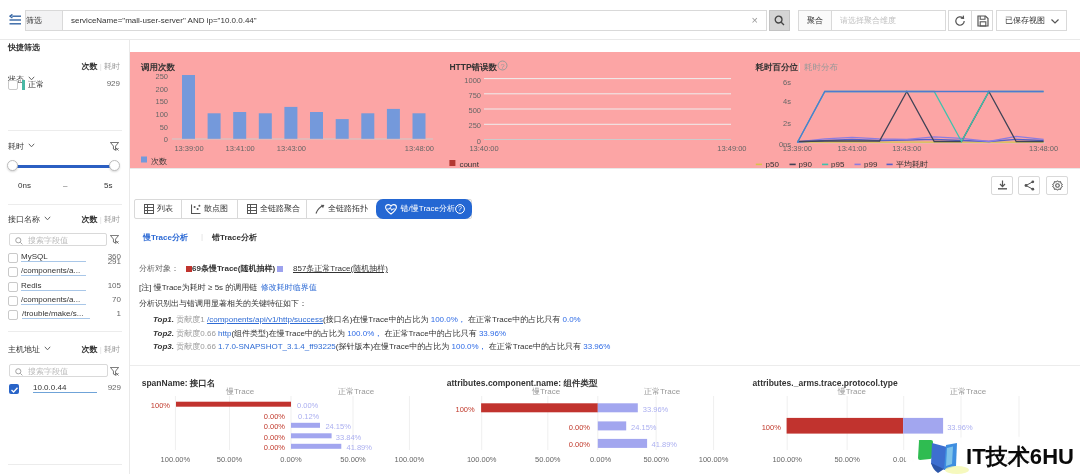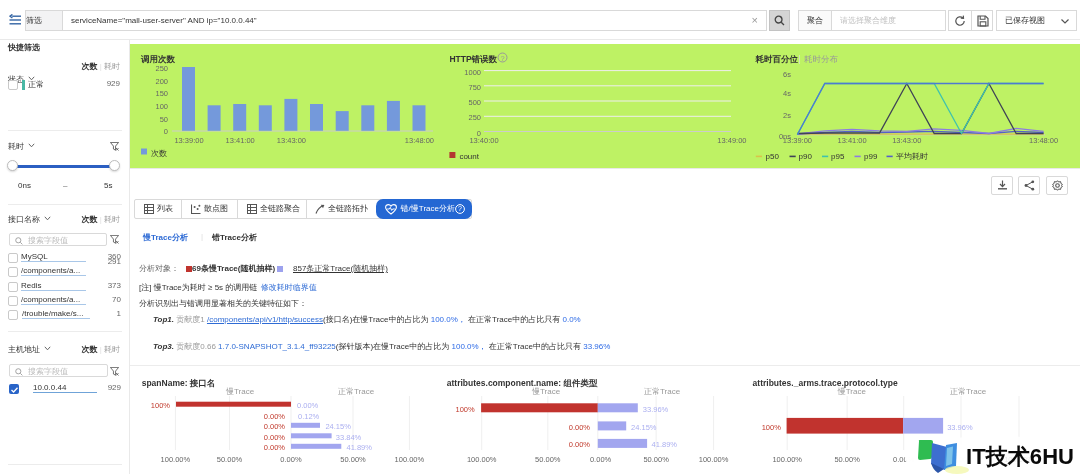--- a/index.html
+++ b/index.html
@@ -47,21 +47,21 @@
     <svg class="abs" style="left:5px;top:4px;" width="12" height="12" viewBox="0 0 12 12">
           <path d="M10.2 6a4.2 4.2 0 1 1-1.3-3" fill="none" stroke="#555" stroke-width="1.2"></path>
           <path d="M9.3 0.6 L9.5 3.3 L6.8 3.1" fill="none" stroke="#555" stroke-width="1.2"></path>
         </svg>
     <svg class="abs" style="left:28px;top:4px;" width="12" height="12" viewBox="0 0 12 12">
           <path d="M1 1 H8.5 L11 3.5 V11 H1 Z" fill="none" stroke="#555" stroke-width="1.2"></path>
           <path d="M3.2 1 V4.2 H8 V1" fill="none" stroke="#555" stroke-width="1.1"></path>
           <rect x="3.2" y="6.8" width="5.6" height="4.2" fill="none" stroke="#555" stroke-width="1.1"></rect>
         </svg>
   </div>
-  <div class="abs" style="left:996px;top:10px;width:81px;height:21px;border:1px solid #d9d9d9;background:#fff;line-height:19px;text-align:left;">
+  <div class="abs" style="left:996px;top:10px;width:71px;height:21px;border:1px solid #d9d9d9;background:#fff;line-height:19px;text-align:left;">
     <span style="margin-left:8px;color:#333;">已保存视图</span>
     <svg class="abs" style="right:7px;top:8px;" width="8" height="5" viewBox="0 0 8 5">
           <path d="M0.5 0.5 L4 4 L7.5 0.5" fill="none" stroke="#555" stroke-width="1.2"></path>
         </svg>
   </div>
 </div>
 
 <div class="abs" id="sidebar" style="left:0;top:40px;width:130px;height:434px;background:#fff;border-right:1px solid #e9e9e9;">
   <div class="abs b" style="left:8px;top:2px;color:#333;">快捷筛选</div>
 
@@ -107,21 +107,21 @@
       </svg>
 
   <div class="abs" style="left:8px;top:213px;width:10px;height:10px;border:1px solid #c9c9c9;border-radius:2px;"></div>
   <div class="abs" style="left:21px;top:212px;color:#333;border-bottom:1px solid #a9c7e8;width:65px;">MySQL</div>
   <div class="abs g6" style="right:8px;top:212px;">360</div>
   <div class="abs" style="left:8px;top:227px;width:10px;height:10px;border:1px solid #c9c9c9;border-radius:2px;"></div>
   <div class="abs" style="left:21px;top:226px;color:#333;border-bottom:1px solid #a9c7e8;width:65px;white-space:nowrap;overflow:hidden;">/components/a...</div>
   <div class="abs g6" style="right:8px;top:217px;">291</div>
   <div class="abs" style="left:8px;top:242px;width:10px;height:10px;border:1px solid #c9c9c9;border-radius:2px;"></div>
   <div class="abs" style="left:21px;top:241px;color:#333;border-bottom:1px solid #a9c7e8;width:65px;">Redis</div>
-  <div class="abs g6" style="right:8px;top:241px;">373</div>
+  <div class="abs g6" style="right:8px;top:241px;">105</div>
   <div class="abs" style="left:8px;top:256px;width:10px;height:10px;border:1px solid #c9c9c9;border-radius:2px;"></div>
   <div class="abs" style="left:21px;top:255px;color:#333;border-bottom:1px solid #a9c7e8;width:65px;white-space:nowrap;overflow:hidden;">/components/a...</div>
   <div class="abs g6" style="right:8px;top:255px;">70</div>
   <div class="abs" style="left:8px;top:270px;width:10px;height:10px;border:1px solid #c9c9c9;border-radius:2px;"></div>
   <div class="abs" style="left:22px;top:269px;color:#333;border-bottom:1px solid #a9c7e8;width:68px;white-space:nowrap;overflow:hidden;">/trouble/make/s...</div>
   <div class="abs g6" style="right:8px;top:269px;">1</div>
   <div class="abs" style="left:8px;top:291px;width:114px;height:1px;background:#ececec;"></div>
 
   <div class="abs" style="left:8px;top:304px;color:#333;">主机地址<svg style="position:relative;top:-1px;margin-left:4px;display:inline" width="7" height="5" viewBox="0 0 7 5">
           <path d="M0.8 0.8 L3.5 3.8 L6.2 0.8" fill="none" stroke="#666" stroke-width="1"></path>
@@ -141,21 +141,21 @@
   <div class="abs" style="left:9px;top:344px;width:10px;height:10px;background:#2964c8;border-radius:2px;">
     <svg style="position:absolute;left:1.5px;top:2.5px;" width="7" height="6" viewBox="0 0 7 6">
           <path d="M0.5 3 L2.6 5 L6.5 0.8" fill="none" stroke="#fff" stroke-width="1.3"></path>
         </svg>
   </div>
   <div class="abs" style="left:33px;top:343px;color:#333;border-bottom:1px solid #6fa3d8;width:64px;">10.0.0.44</div>
   <div class="abs g6" style="right:8px;top:343px;">929</div>
   <div class="abs" style="left:8px;top:424px;width:114px;height:1px;background:#ececec;"></div>
 </div>
 
-<div class="abs" id="charts" style="left:130px;top:44px;width:950px;height:128px;background:#bef264;text-align:center;">
+<div class="abs" id="charts" style="left:130px;top:52px;width:950px;height:128px;background:#fca5a5;text-align:center;">
 <svg width="950" height="128" viewBox="0 0 950 128" font-family="Liberation Sans, sans-serif" font-size="7.5">
 
   <text x="11" y="18" font-size="8.5" font-weight="bold" fill="#333">调用次数</text>
   <g fill="#666" text-anchor="end">
     <text x="38" y="27">250</text>
           <text x="38" y="39.6">200</text>
           <text x="38" y="52.3">150</text>
     <text x="38" y="65">100</text>
           <text x="38" y="77.6">50</text>
           <text x="38" y="90.3">0</text>
@@ -315,20 +315,24 @@
   <div class="abs" style="left:62px;top:38px;color:#333;font-weight:bold;">69条慢Trace(随机抽样)</div>
   <div class="abs" style="left:146.7px;top:40.5px;width:6px;height:6px;background:#9da2ee;"></div>
   <div class="abs" style="left:163px;top:38px;color:#333;text-decoration:underline;">857条正常Trace(随机抽样)</div>
   <div class="abs" style="left:9px;top:57px;color:#333;">[注] 慢Trace为耗时 ≥ 5s 的调用链</div>
   <div class="abs" style="left:130.8px;top:57px;color:#2e6bd5;">修改耗时临界值</div>
   <div class="abs" style="left:9px;top:73px;color:#333;">分析识别出与错调用显著相关的关键特征如下：</div>
   <div class="abs" style="left:23px;top:89px;white-space:nowrap;">
     <span class="b" style="font-style:italic;">Top1.</span>
     <span class="g9"> 贡献度1  </span><span style="color:#2e6bd5;text-decoration:underline;">/components/api/v1/http/success</span><span style="color:#333;">(接口名)在慢Trace中的占比为 </span><span class="blue">100.0%，</span><span style="color:#333;"> 在正常Trace中的占比只有 </span><span class="blue">0.0%</span>
   </div>
+  <div class="abs" style="left:23px;top:103px;white-space:nowrap;">
+    <span class="b" style="font-style:italic;">Top2.</span>
+    <span class="g9"> 贡献度0.66  </span><span style="color:#2e6bd5;">http</span><span style="color:#333;">(组件类型)在慢Trace中的占比为 </span><span class="blue">100.0%，</span><span style="color:#333;"> 在正常Trace中的占比只有 </span><span class="blue">33.96%</span>
+  </div>
   <div class="abs" style="left:23px;top:116px;white-space:nowrap;">
     <span class="b" style="font-style:italic;">Top3.</span>
     <span class="g9"> 贡献度0.66  </span><span style="color:#2e6bd5;">1.7.0-SNAPSHOT_3.1.4_ff93225</span><span style="color:#333;">(探针版本)在慢Trace中的占比为 </span><span class="blue">100.0%，</span><span style="color:#333;"> 在正常Trace中的占比只有 </span><span class="blue">33.96%</span>
   </div>
 </div>
 <div class="abs" style="left:130px;top:365px;width:950px;height:1px;background:#ececec;"></div>
 
 <div class="abs" id="tornado" style="left:130px;top:366px;width:950px;height:108px;background:#fff;">
 <svg width="950" height="108" viewBox="0 0 950 108" font-family="Liberation Sans, sans-serif" font-size="7.5">
 

